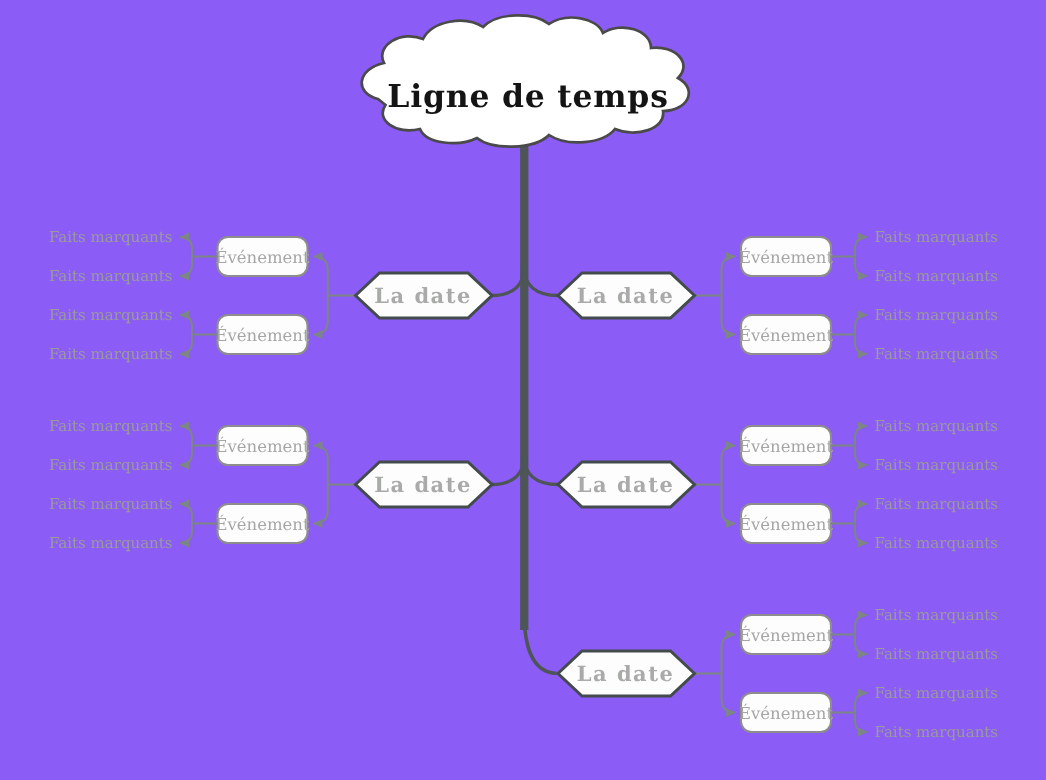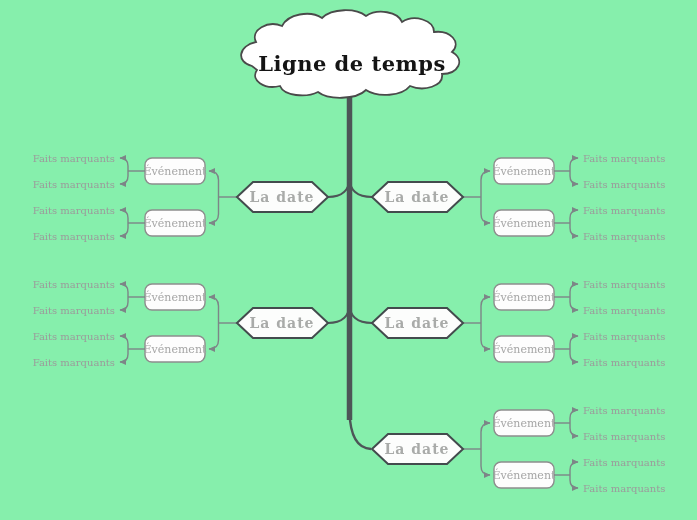--- a/index.html
+++ b/index.html
@@ -1,16 +1,16 @@
 <!DOCTYPE html>
 <html><head>
 <meta charset="utf-8">
 <style>
   html,body{margin:0;padding:0;background:#ffffff;}
-  .stage{width:697px;height:520px;position:relative;background:#86efac;overflow:hidden;}
+  .stage{width:697px;height:520px;position:relative;background:#8b5cf6;overflow:hidden;}
   svg text{font-family:"DejaVu Serif","Liberation Serif",serif;}
   .t-title{font-size:21px;font-weight:bold;fill:#141414;letter-spacing:0.5px;}
   .t-date{font-size:14px;font-weight:bold;fill:#a9aba9;letter-spacing:1px;}
   .t-event{font-size:11px;fill:#a5a5a5;}
   .t-fact{font-size:10px;fill:#9b9b9b;}
   .ln{stroke:#7d8587;stroke-width:1.4;fill:none;}
   .branch{stroke:#4d5557;stroke-width:2.2;fill:none;}
   .hex{fill:#fcfdfc;stroke:#434b4d;stroke-width:2;}
   .evbox{fill:#fdfdfd;stroke:#8d8d8d;stroke-width:1.4;}
 </style>

